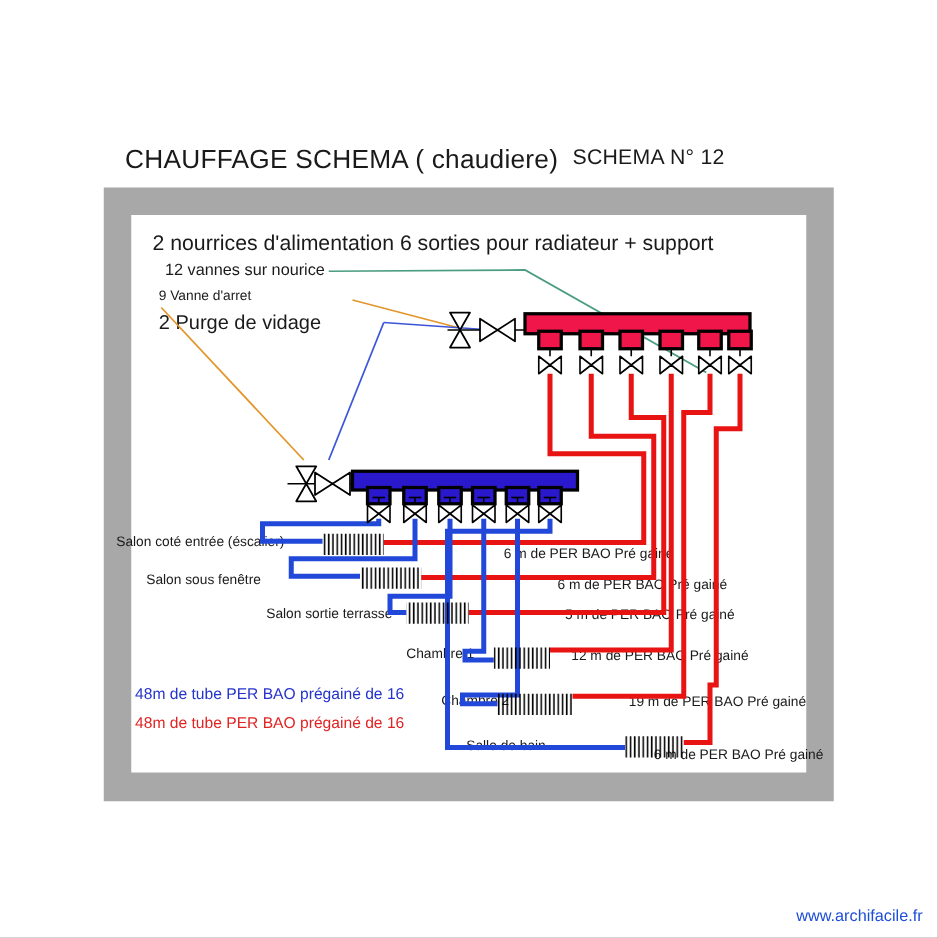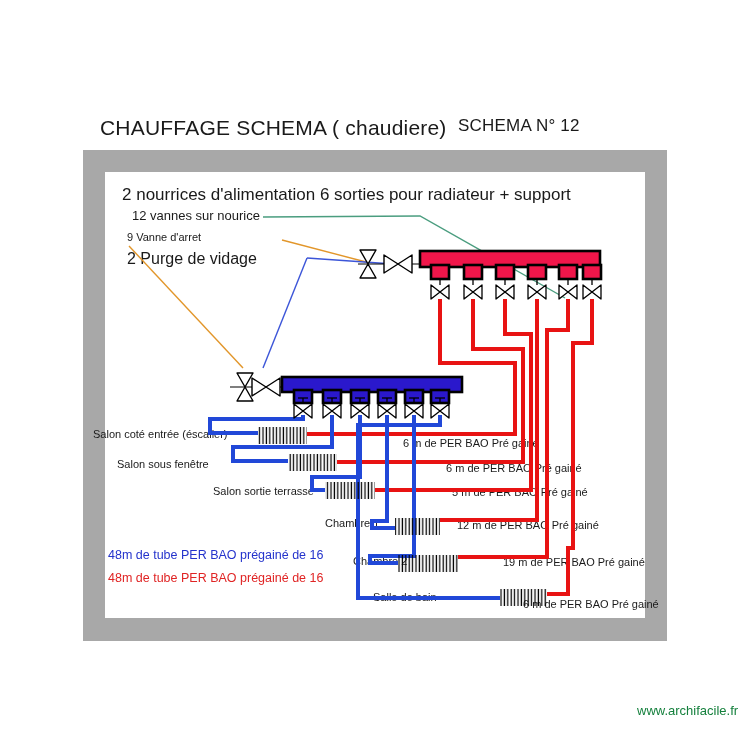--- a/index.html
+++ b/index.html
@@ -26,21 +26,21 @@
   #room-4{left:353px;top:555px;}
   #room-5{left:373px;top:591px;}
   #len-0{left:403px;top:437px;}
   #len-1{left:446px;top:462px;}
   #len-2{left:452px;top:486px;}
   #len-3{left:457px;top:519px;}
   #len-4{left:503px;top:556px;}
   #len-5{left:523px;top:598px;}
   #total-supply{left:108px;top:548px;font-size:12.5px;color:var(--total-blue);}
   #total-return{left:108px;top:571px;font-size:12.5px;color:var(--total-red);}
-  #footer-link{left:637px;top:703px;font-size:13px;color:#15803d;text-decoration:none;}
+  #footer-link{left:637px;top:725px;font-size:13px;color:#1d4ed8;text-decoration:none;}
   #diagram{position:absolute;left:0;top:0;z-index:2;pointer-events:none;}
   .mf-red{fill:var(--manifold-red);stroke:#000;stroke-width:2.6;}
   .mf-blue{fill:var(--manifold-blue);stroke:#000;stroke-width:2.6;}
   .pipe-r{fill:none;stroke:var(--pipe-red);stroke-width:4;}
   .pipe-b{fill:none;stroke:var(--pipe-blue);stroke-width:4;}
   .ann-g{fill:none;stroke:var(--annot-green);stroke-width:1.4;}
   .ann-o{fill:none;stroke:var(--annot-orange);stroke-width:1.4;}
   .ann-b{fill:none;stroke:var(--annot-blue);stroke-width:1.4;}
   .conn{stroke:#000;stroke-width:1.2;}
   .coil{fill:url(#coilpat);}

